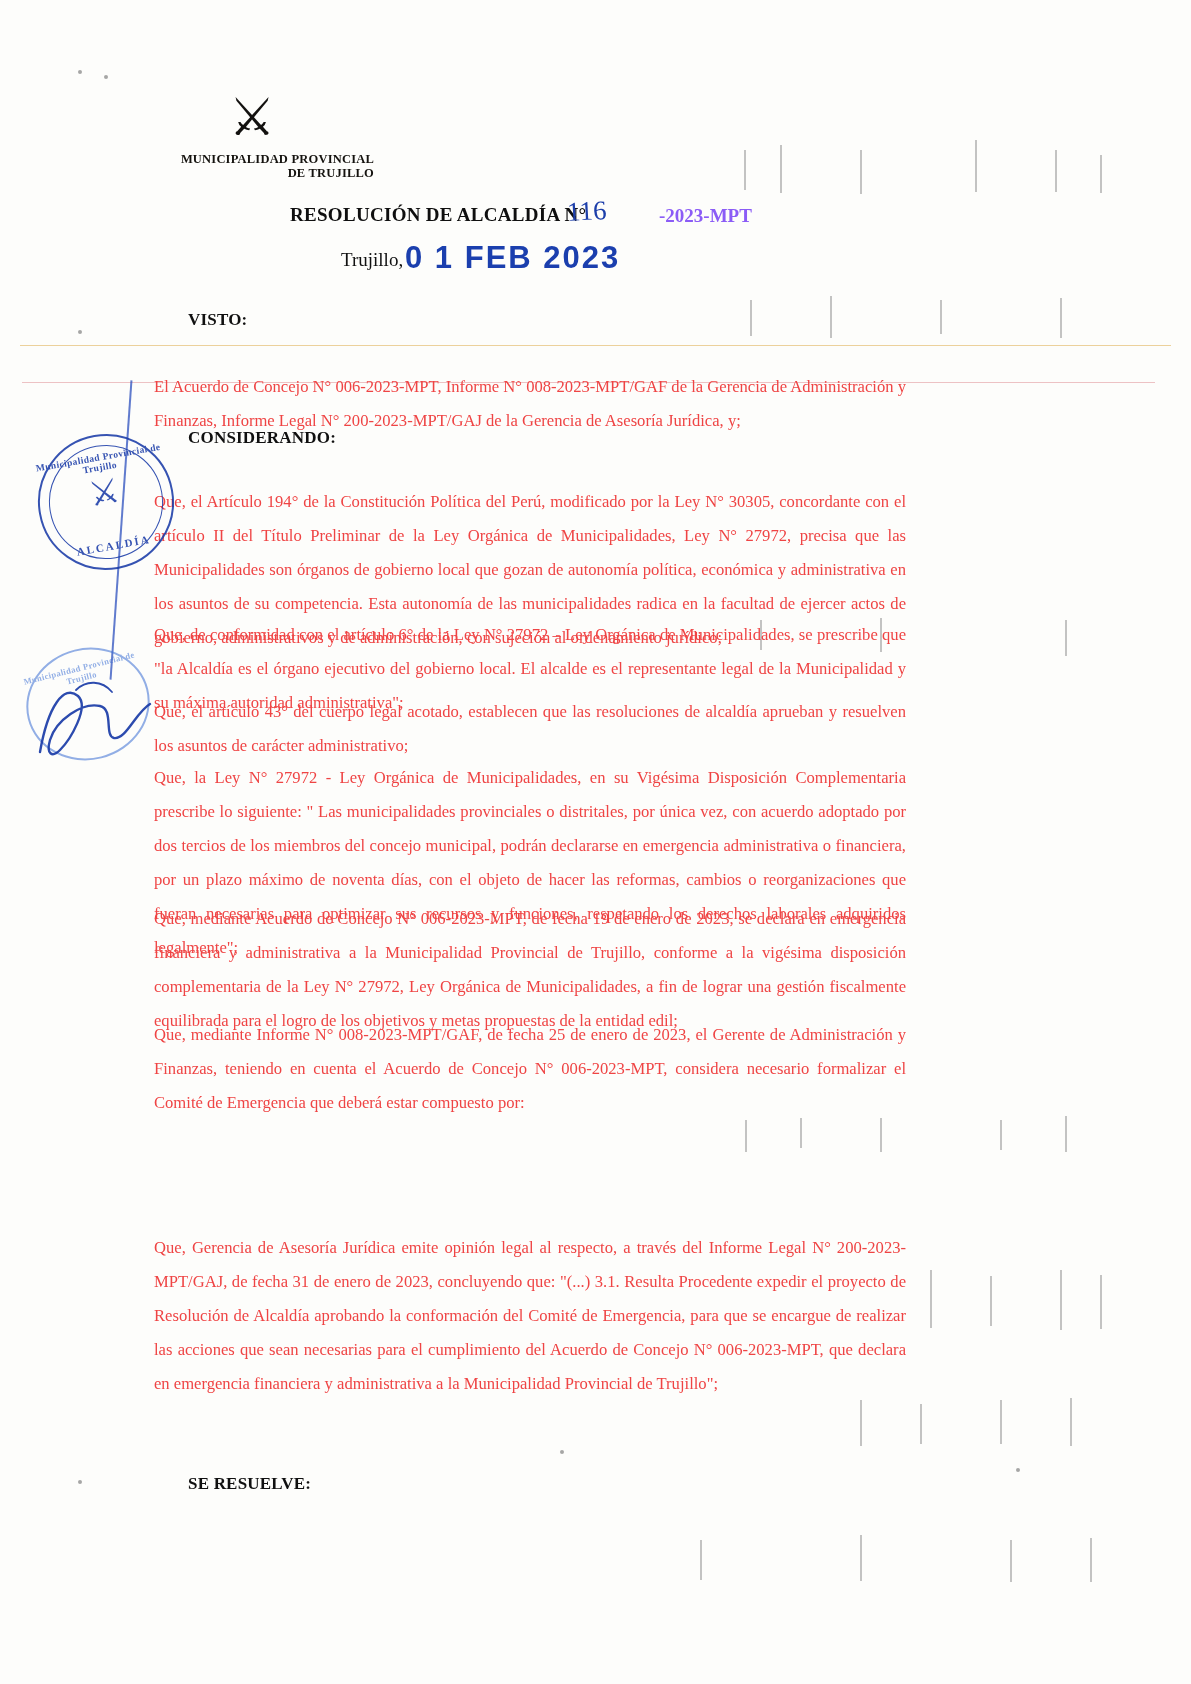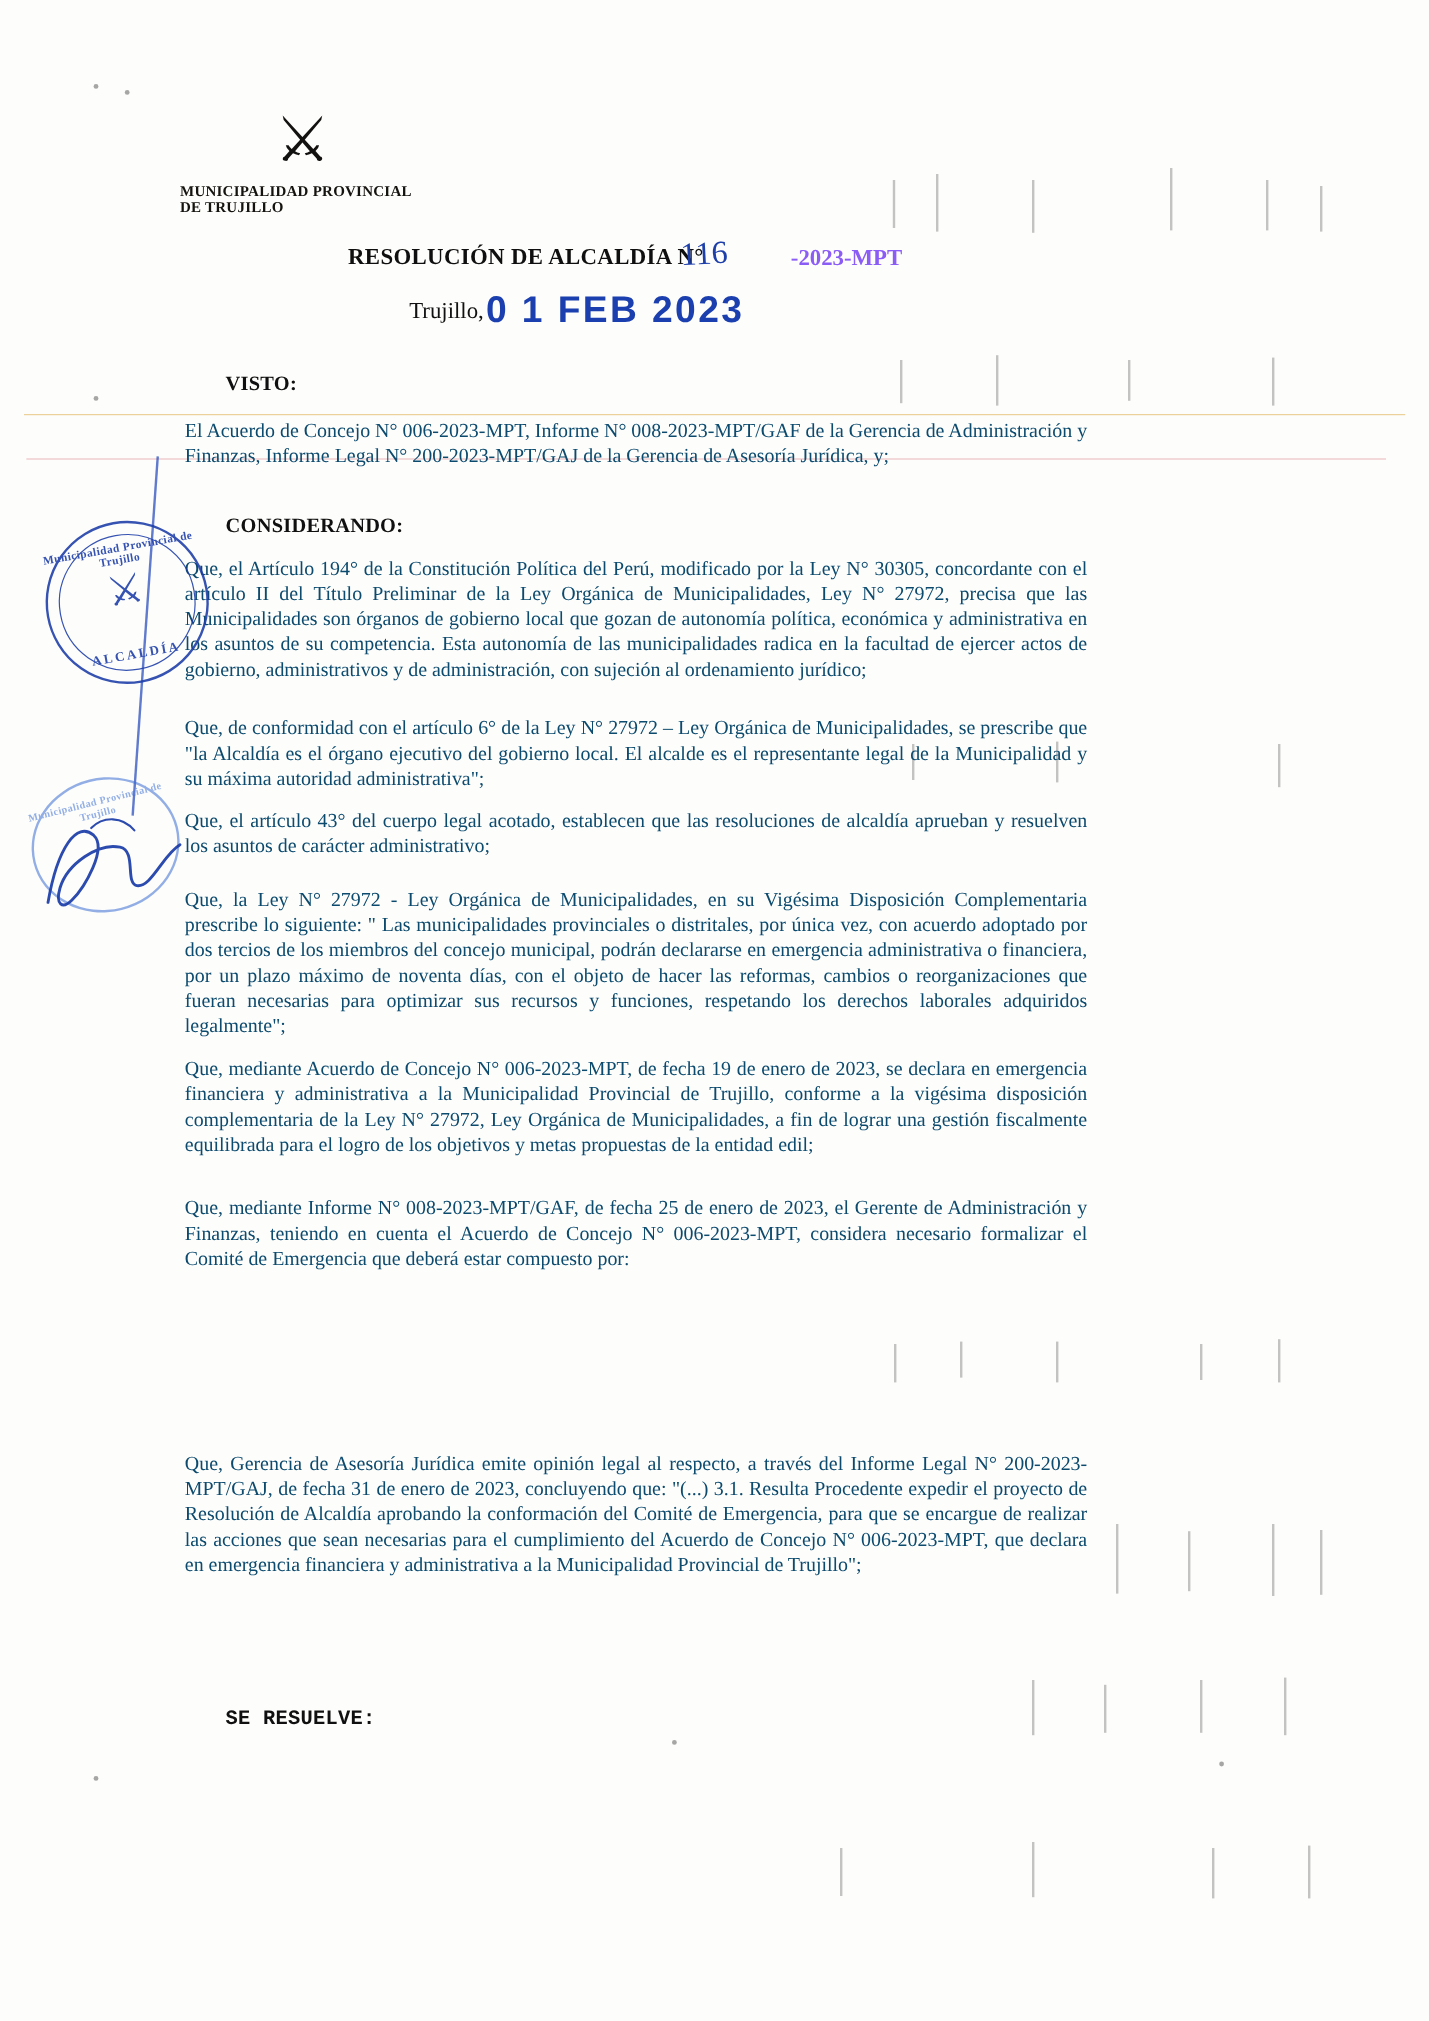--- a/index.html
+++ b/index.html
@@ -58,21 +58,21 @@
     font-size: 52px;
     line-height: 52px;
     color: #13110f;
     letter-spacing: -2px;
   }
   .crest-caption {
     position: absolute;
     left: 150px;
     top: 152px;
     width: 224px;
-    text-align: left;
+    text-align: right;
     font-family: "Liberation Serif", serif;
     font-weight: bold;
     font-size: 12.5px;
     line-height: 14px;
     letter-spacing: .2px;
     color: #15130f;
   }
 
   .res-title {
     position: absolute;
@@ -127,23 +127,24 @@
     font-size: 17px;
     letter-spacing: .2px;
     color: #101010;
     margin-left: 34px;
   }
   .para {
     position: absolute;
     left: 154px;
     width: 752px;
     font-size: 16.6px;
-    line-height: 21px;
+    line-height: 34px;
     text-align: justify;
-    color: #0c4a6e;
+    color: #ef4444;
+    margin-top: 22px;
   }
   .bullets {
     position: absolute;
     left: 186px;
     top: 1084px;
     width: 560px;
     margin: 0;
     padding: 0 0 0 26px;
     font-size: 16.6px;
     line-height: 24.2px;
@@ -321,21 +322,21 @@
   <div class="para" style="top:463px;">Que, el Artículo 194° de la Constitución Política del Perú, modificado por la Ley N° 30305, concordante con el artículo II del Título Preliminar de la Ley Orgánica de Municipalidades, Ley N° 27972, precisa que las Municipalidades son órganos de gobierno local que gozan de autonomía política, económica y administrativa en los asuntos de su competencia. Esta autonomía de las municipalidades radica en la facultad de ejercer actos de gobierno, administrativos y de administración, con sujeción al ordenamiento jurídico;</div>
   <div class="para" style="top:596px;">Que, de conformidad con el artículo 6° de la Ley N° 27972 – Ley Orgánica de Municipalidades, se prescribe que "la Alcaldía es el órgano ejecutivo del gobierno local. El alcalde es el representante legal de la Municipalidad y su máxima autoridad administrativa";</div>
   <div class="para" style="top:673px;">Que, el artículo 43° del cuerpo legal acotado, establecen que las resoluciones de alcaldía aprueban y resuelven los asuntos de carácter administrativo;</div>
   <div class="para" style="top:739px;">Que, la Ley N° 27972 - Ley Orgánica de Municipalidades, en su Vigésima Disposición Complementaria prescribe lo siguiente: " Las municipalidades provinciales o distritales, por única vez, con acuerdo adoptado por dos tercios de los miembros del concejo municipal, podrán declararse en emergencia administrativa o financiera, por un plazo máximo de noventa días, con el objeto de hacer las reformas, cambios o reorganizaciones que fueran necesarias para optimizar sus recursos y funciones, respetando los derechos laborales adquiridos legalmente";</div>
   <div class="para" style="top:880px;">Que, mediante Acuerdo de Concejo N° 006-2023-MPT, de fecha 19 de enero de 2023, se declara en emergencia financiera y administrativa a la Municipalidad Provincial de Trujillo, conforme a la vigésima disposición complementaria de la Ley N° 27972, Ley Orgánica de Municipalidades, a fin de lograr una gestión fiscalmente equilibrada para el logro de los objetivos y metas propuestas de la entidad edil;</div>
   <div class="para" style="top:996px;">Que, mediante Informe N° 008-2023-MPT/GAF, de fecha 25 de enero de 2023, el Gerente de Administración y Finanzas, teniendo en cuenta el Acuerdo de Concejo N° 006-2023-MPT, considera necesario formalizar el Comité de Emergencia que deberá estar compuesto por:</div>
 
 
   <div class="para" style="top:1209px;">Que, Gerencia de Asesoría Jurídica emite opinión legal al respecto, a través del Informe Legal N° 200-2023-MPT/GAJ, de fecha 31 de enero de 2023, concluyendo que: "(...) 3.1. Resulta Procedente expedir el proyecto de Resolución de Alcaldía aprobando la conformación del Comité de Emergencia, para que se encargue de realizar las acciones que sean necesarias para el cumplimiento del Acuerdo de Concejo N° 006-2023-MPT, que declara en emergencia financiera y administrativa a la Municipalidad Provincial de Trujillo";</div>
 
-  <div class="section-label" style="top:1424px;font-family:Liberation Mono, monospace;">SE RESUELVE:</div>
+  <div class="section-label" style="top:1474px;">SE RESUELVE:</div>
 
   <div class="pen-line"></div>
 
   <div class="stamp-round">
     <div class="stamp-top-text">Municipalidad Provincial de Trujillo</div>
     <div class="stamp-crest-mini">⚔</div>
     <div class="stamp-bottom-text">ALCALDÍA</div>
   </div>
 
   <div class="stamp-oval">

